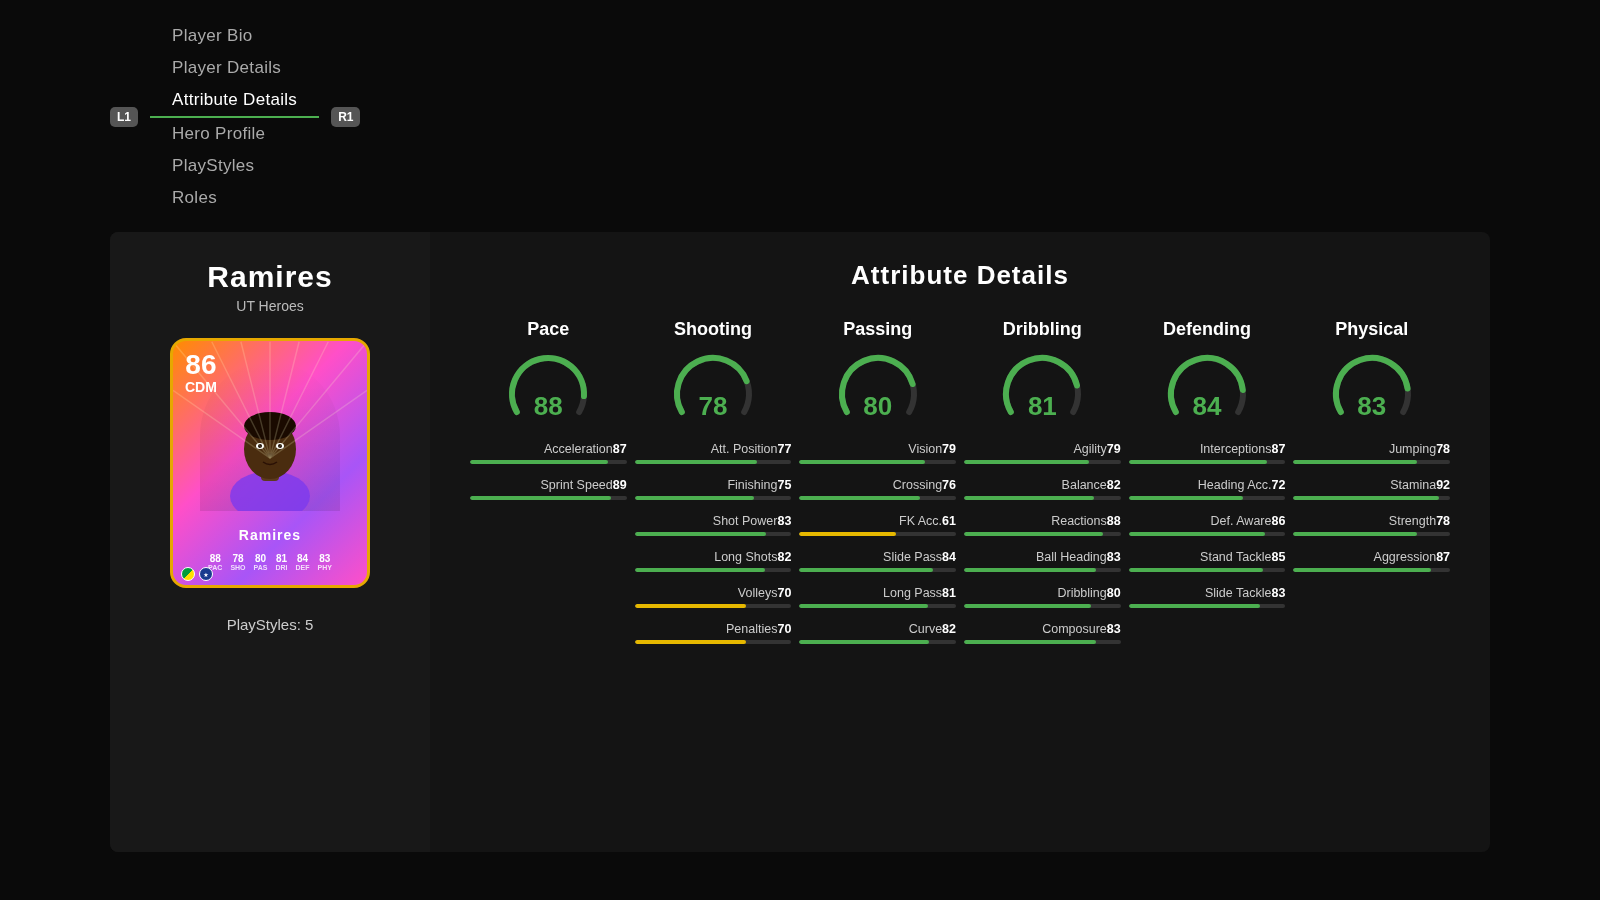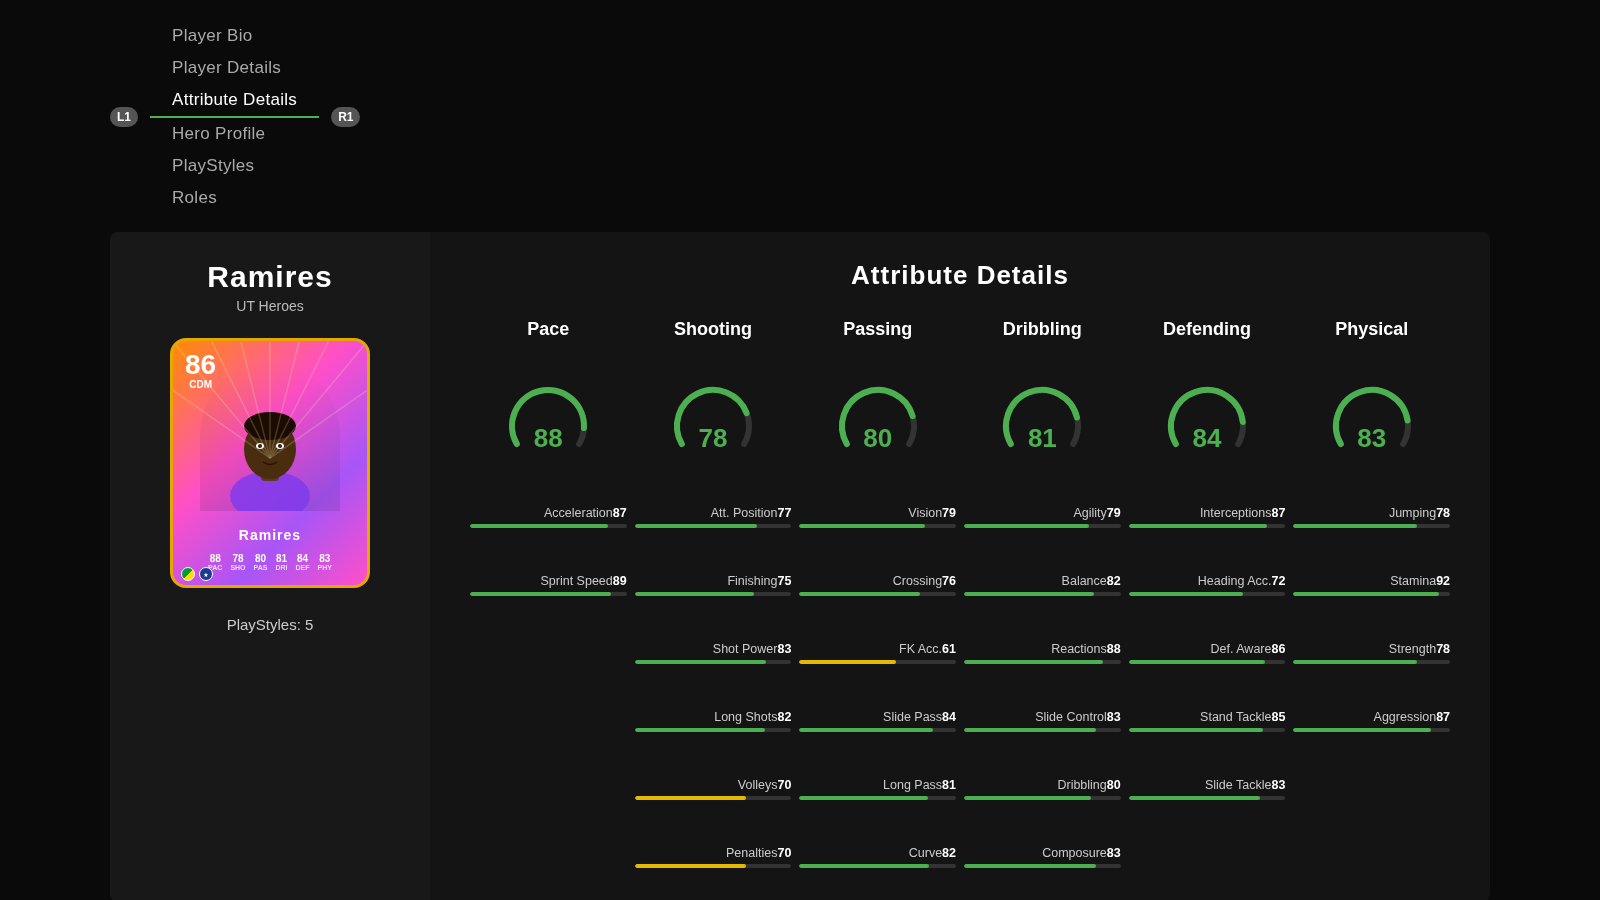--- a/index.html
+++ b/index.html
@@ -23,21 +23,21 @@
       align-items: center;
       gap: 0;
       margin-bottom: 18px;
       width: 1380px;
     }
     .nav-badge {
       background: #555;
       color: #fff;
       font-size: 12px;
       font-weight: bold;
-      border-radius: 10px;
+      border-radius: 5px;
       padding: 3px 7px;
       margin-right: 12px;
     }
     .nav-badge.right { margin-left: 12px; margin-right: 12px; }
     .nav-item {
       color: #aaa;
       font-size: 17px;
       padding: 6px 22px;
       cursor: pointer;
       font-weight: 500;
@@ -97,21 +97,21 @@
       left: 12px;
       text-align: center;
     }
     .card-rating {
       font-size: 28px;
       font-weight: 900;
       color: #fff;
       line-height: 1;
     }
     .card-pos {
-      font-size: 10px;
+      font-size: 14px;
       font-weight: 700;
       color: #fff;
     }
     .card-face {
       width: 140px;
       height: 150px;
       margin-top: 20px;
       background: linear-gradient(180deg, transparent 0%, rgba(0,0,0,0.1) 100%);
       border-radius: 50% 50% 0 0;
       overflow: hidden;
@@ -190,21 +190,20 @@
     .attr-columns {
       display: flex;
       gap: 0;
       justify-content: space-between;
     }
     .attr-column {
       flex: 1;
       display: flex;
       flex-direction: column;
       align-items: center;
-      gap: 32px;
     }
     .attr-col-title {
       font-size: 18px;
       font-weight: 600;
       margin-bottom: 14px;
       color: #fff;
     }
     
     .gauge-container {
       position: relative;
@@ -557,21 +556,21 @@
               <div class="stat-label-row">
                 <span class="stat-label">Reactions</span>
                 <span class="stat-value">88</span>
               </div>
               <div class="stat-bar-bg">
                 <div class="stat-bar-fill bar-green" style="width: 89%;"></div>
               </div>
             </div>
             <div class="stat-row">
               <div class="stat-label-row">
-                <span class="stat-label">Slide Control</span>
+                <span class="stat-label">Ball Heading</span>
                 <span class="stat-value">83</span>
               </div>
               <div class="stat-bar-bg">
                 <div class="stat-bar-fill bar-green" style="width: 84%;"></div>
               </div>
             </div>
             <div class="stat-row">
               <div class="stat-label-row">
                 <span class="stat-label">Dribbling</span>
                 <span class="stat-value">80</span>

